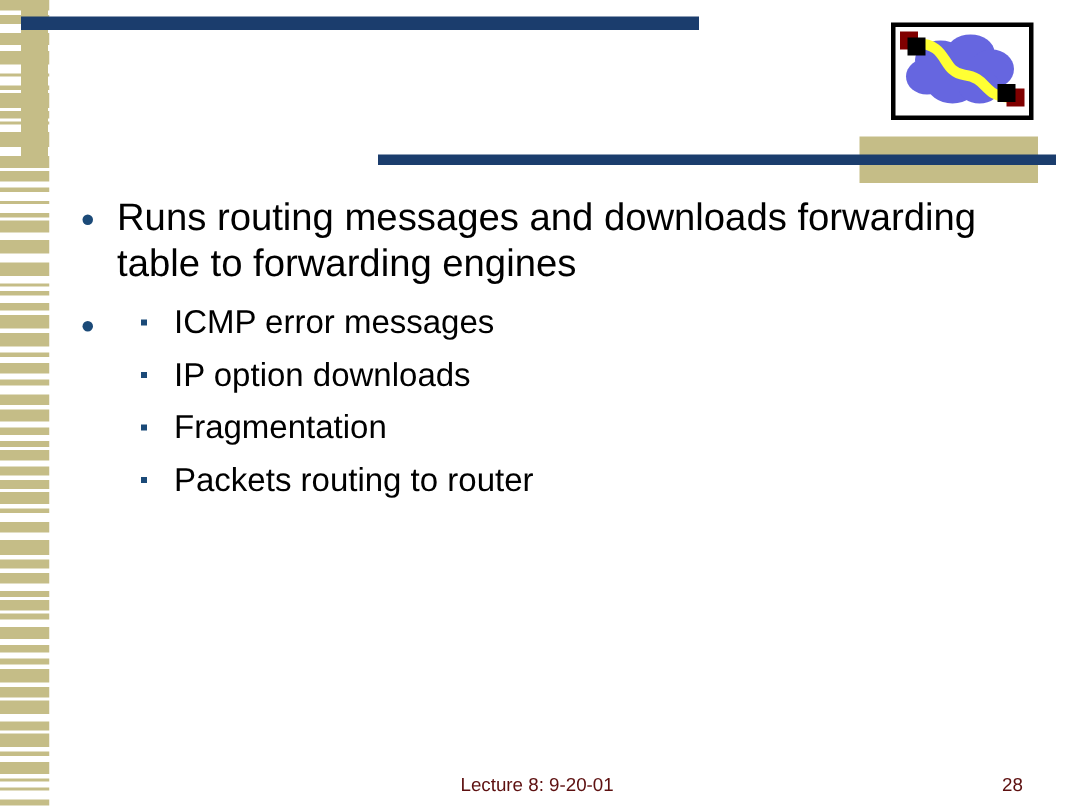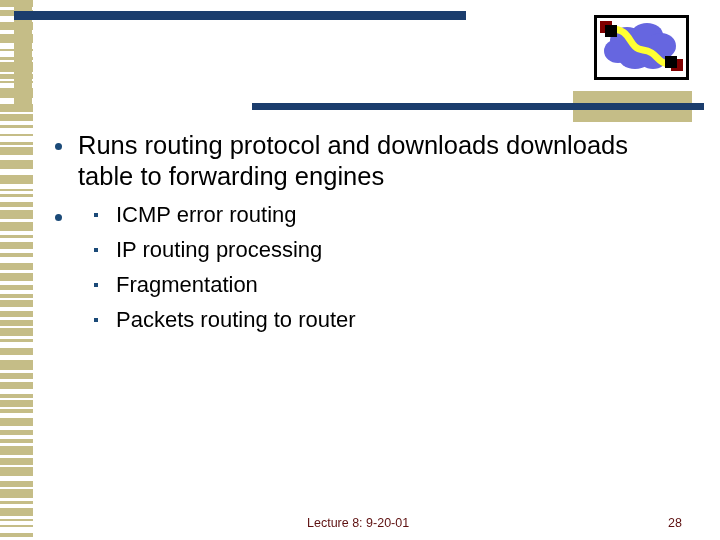--- a/index.html
+++ b/index.html
@@ -260,34 +260,34 @@
   </div>
 
   <div id="khaki-block-right"></div>
   <div id="mid-rule"></div>
 
   <div id="body">
     <ul class="level1">
 
       <li class="l1">
         <span class="b1-dot"></span>
-        <span>Runs routing protocol and downloads downloads table to forwarding engines</span>
+        <span>Runs routing messages and downloads forwarding table to forwarding engines</span>
       </li>
 
       <li class="l1">
         <span class="b1-dot"></span>
 
         <ul class="level2">
           <li class="l2">
             <span class="b2-dot"></span>
-            <span>ICMP error routing</span>
+            <span>ICMP error messages</span>
           </li>
           <li class="l2">
             <span class="b2-dot"></span>
-            <span>IP routing processing</span>
+            <span>IP option downloads</span>
           </li>
           <li class="l2">
             <span class="b2-dot"></span>
             <span>Fragmentation</span>
           </li>
           <li class="l2">
             <span class="b2-dot"></span>
             <span>Packets routing to router</span>
           </li>
         </ul>

